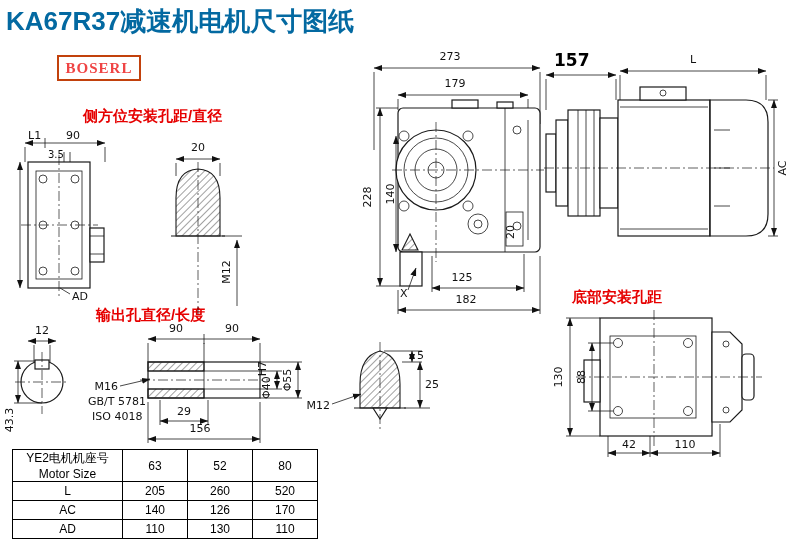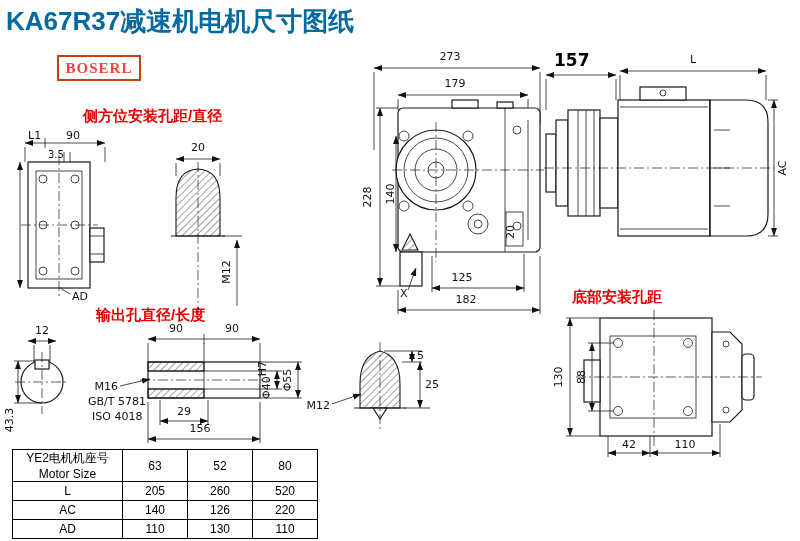--- a/index.html
+++ b/index.html
@@ -331,21 +331,21 @@
       <tr>
         <td class="c0">L</td>
         <td class="cv">205</td>
         <td class="cv">260</td>
         <td class="cv">520</td>
       </tr>
       <tr>
         <td class="c0">AC</td>
         <td class="cv">140</td>
         <td class="cv">126</td>
-        <td class="cv">220</td>
+        <td class="cv">170</td>
       </tr>
       <tr>
         <td class="c0">AD</td>
         <td class="cv">110</td>
         <td class="cv">130</td>
         <td class="cv">110</td>
       </tr>
     </tbody>
   </table>
 

